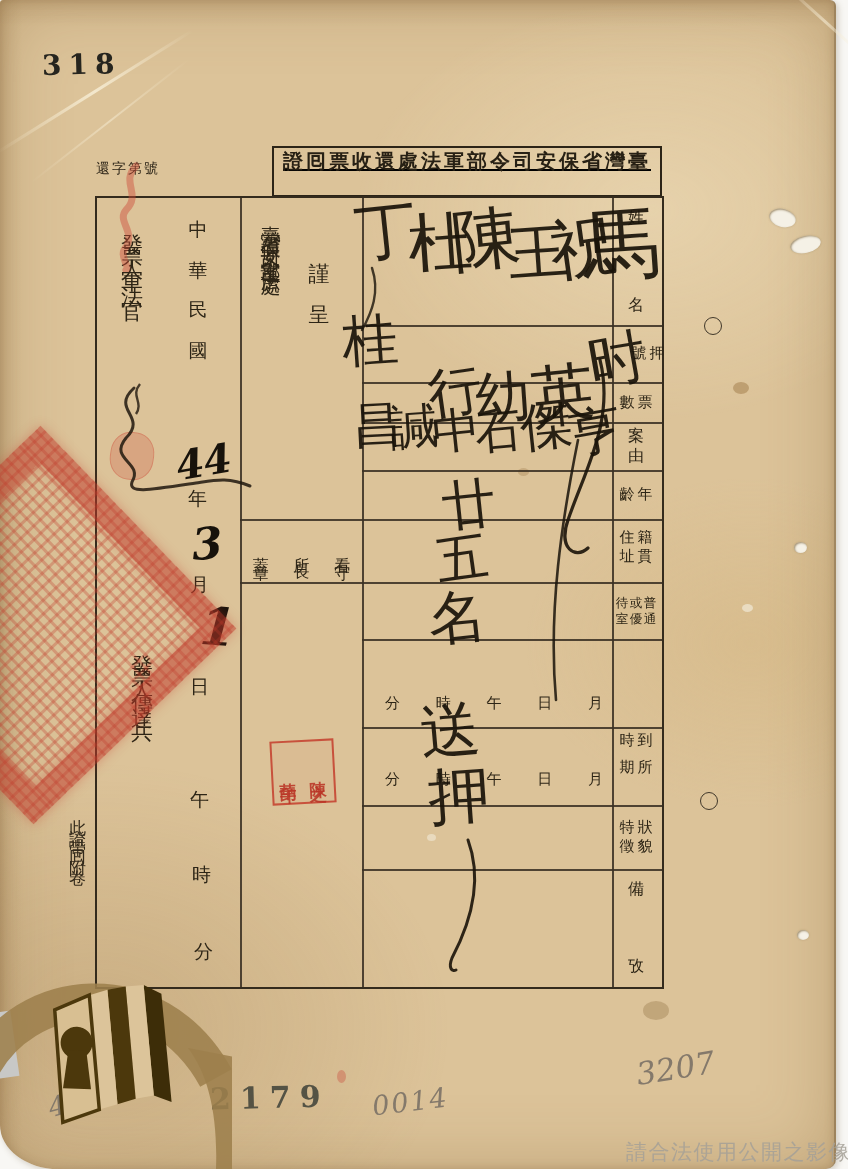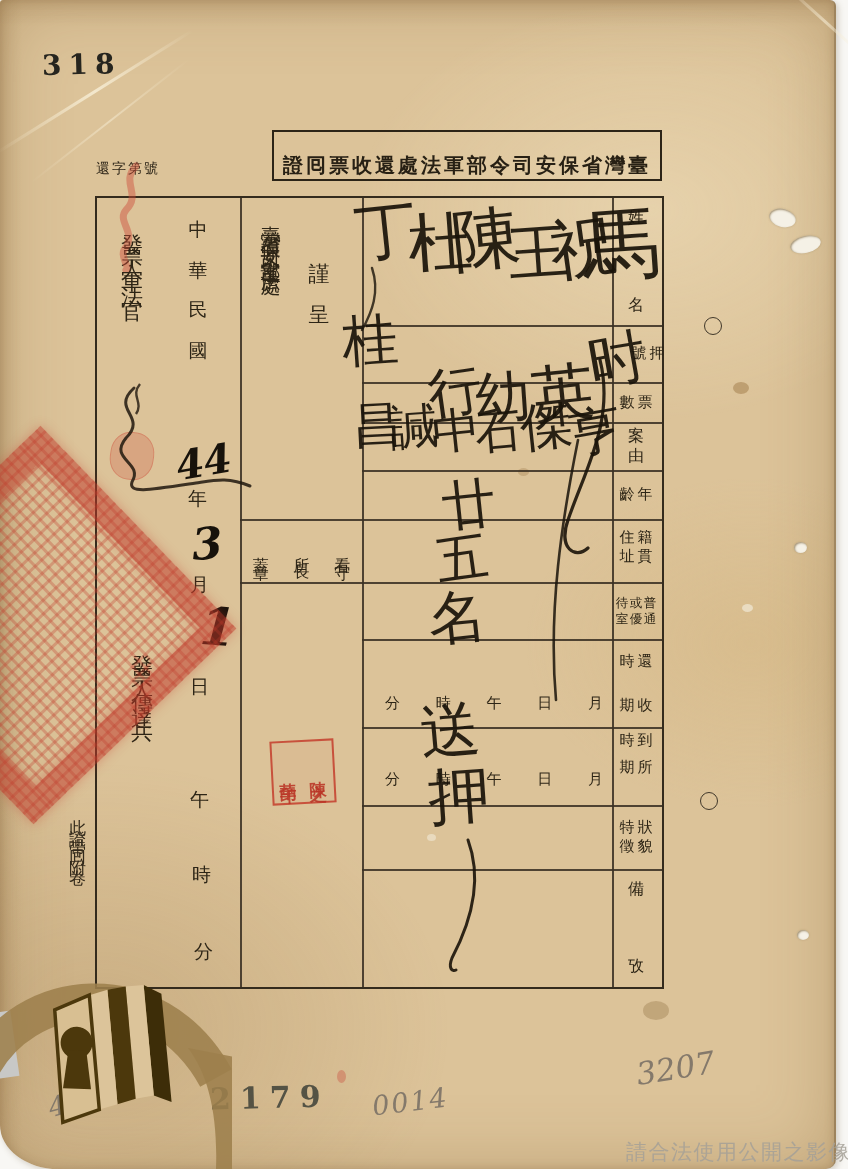--- a/index.html
+++ b/index.html
@@ -17,21 +17,21 @@
     border-radius:3px 6px 10px 58px / 3px 6px 10px 44px;}
   .crease{position:absolute;background:linear-gradient(90deg,rgba(245,235,210,0) ,rgba(247,238,214,0.85),rgba(245,235,210,0));}
   .stain{position:absolute;border-radius:50%;}
   .hole{position:absolute;background:#f5f1e6;border-radius:50%;box-shadow:inset 1px 1px 2px rgba(120,96,52,0.65),0 0 2px rgba(120,96,52,0.3);}
   .circle-mark{position:absolute;border:1.6px solid #41382a;border-radius:50%;background:transparent;}
 
   .archive-no{position:absolute;left:42px;top:48px;font-size:28px;font-weight:bold;letter-spacing:7px;color:#26251f;transform:rotate(-1.5deg);}
   .serial{position:absolute;left:96px;top:148px;height:42px;display:flex;align-items:center;color:#2c2417;}
   .serial .pre,.serial .suf{font-size:14px;letter-spacing:2px;}
   .serial .num{font-size:32px;font-weight:bold;letter-spacing:6px;margin:0 8px 0 6px;color:#232019;}
-  .title-box{position:absolute;left:272px;top:130px;width:386px;height:47px;border:2px solid #2c2417;display:flex;align-items:flex-end;justify-content:center;}
+  .title-box{position:absolute;left:272px;top:146px;width:386px;height:47px;border:2px solid #2c2417;display:flex;align-items:flex-start;justify-content:center;text-decoration:underline;}
   .title-box span{font-size:20px;font-weight:bold;letter-spacing:3px;color:#272014;white-space:nowrap;}
 
   .tbl{position:absolute;left:95px;top:196px;width:565px;height:789px;border:2px solid #342b1d;}
   .vl,.hl{position:absolute;background:#3a3023;opacity:0.88;}
   .vl{width:1.5px;top:0;bottom:0;}
   .hl{height:1.5px;left:265px;right:0;}
   .hlm{position:absolute;height:1.5px;left:143px;width:122px;background:#3a3023;opacity:0.88;}
 
   .hcell{position:absolute;left:515px;width:48px;display:flex;flex-direction:column;align-items:center;justify-content:center;color:#2d2516;}
   .hcell span{line-height:1.25;letter-spacing:3px;text-indent:3px;font-size:15px;white-space:nowrap;}
@@ -149,24 +149,20 @@
       <div class="hcell" style="top:272px;height:49px;">
         <span>齡年</span>
       </div>
       <div class="hcell" style="top:321px;height:56px;">
         <span>住籍</span>
         <span>址貫</span>
       </div>
       <div class="hcell triple" style="top:384px;height:57px;">
         <span>待或普</span>
         <span>室優通</span>
-      </div>
-      <div class="hcell spread" style="top:441px;height:88px;">
-        <span>時還</span>
-        <span>期收</span>
       </div>
       <div class="hcell spread" style="top:529px;height:54px;">
         <span>時到</span>
         <span>期所</span>
       </div>
       <div class="hcell" style="top:607px;height:64px;">
         <span>特狀</span>
         <span>徵貌</span>
       </div>
       <div class="hcell single gap" style="top:671px;height:117px;">

